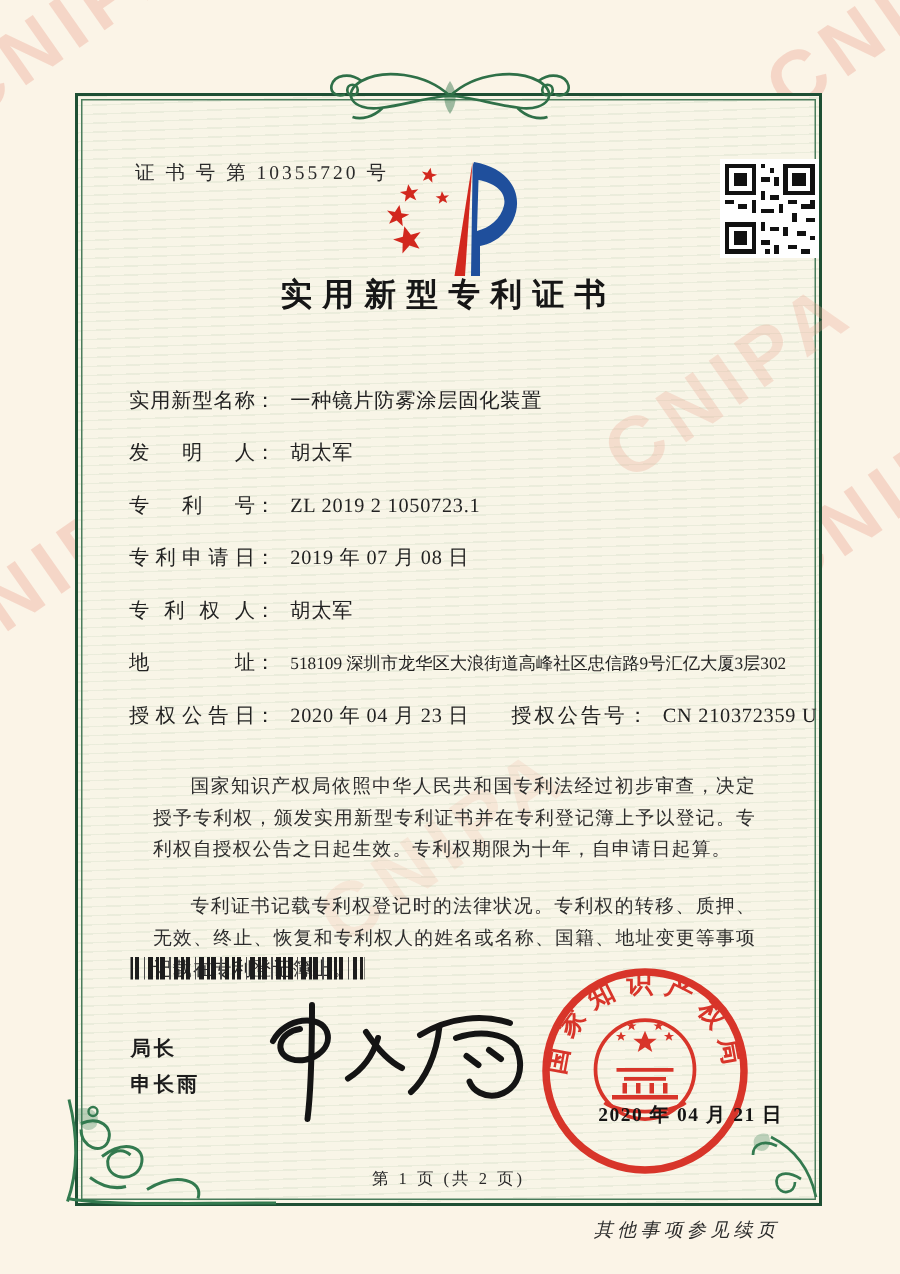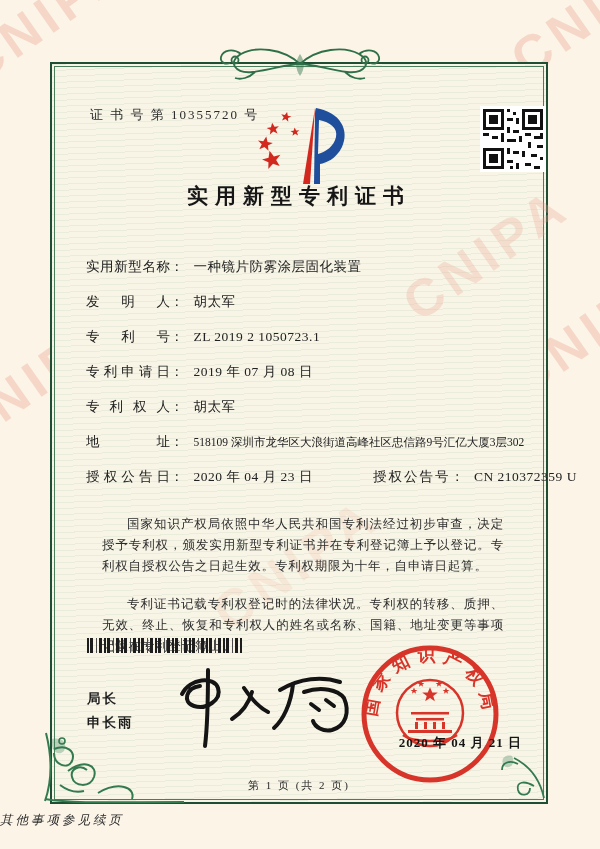--- a/index.html
+++ b/index.html
@@ -22,41 +22,41 @@
 
   .certno{left:38px;top:42px;font-size:13px;letter-spacing:2px;color:#2a2a2a;}
   .title{left:0;top:118px;width:100%;text-align:center;font-size:21px;font-weight:bold;
          letter-spacing:7px;color:#161616;}
 
   .frow{left:34px;width:440px;white-space:nowrap;font-size:13.5px;color:#222;}
   .flabel{display:inline-block;width:84px;text-align:justify;text-align-last:justify;vertical-align:bottom;}
   .fcolon{display:inline-block;margin-right:10px;}
   .fvalue{letter-spacing:0.5px;}
   .fvalue.small{font-size:11.5px;letter-spacing:0;}
-  .flabel2{letter-spacing:2px;margin-left:60px;}
+  .flabel2{letter-spacing:2px;margin-left:28px;}
 
   .legal{left:33px;top:433px;width:436px;}
   .legal p{margin:17px;font-size:12.5px;line-height:21px;letter-spacing:0.8px;
            text-indent:2em;color:#2d2d2d;text-align:justify;}
 
   .barcode{left:35px;top:574px;width:156px;height:15px;
     background:repeating-linear-gradient(90deg,#1d1d1d 0 2px,transparent 2px 3px,#1d1d1d 3px 6px,
       transparent 6px 9px,#4a4a4a 9px 10px,transparent 10px 12px,#1d1d1d 12px 15px,transparent 15px 17px);}
 
   .signer{left:35px;font-family:"Liberation Sans","DejaVu Sans",sans-serif;
           font-size:13.5px;font-weight:bold;color:#1d1d1d;letter-spacing:2px;}
   .signature-svg{left:108px;top:600px;}
 
   .seal-svg{left:303px;top:575px;opacity:.93;}
   .seal-date{left:300px;top:670px;width:170px;text-align:right;font-size:13px;
              font-weight:bold;letter-spacing:1px;color:#151515;}
 
   .page-ind{left:0;top:714px;width:100%;text-align:center;font-size:11px;letter-spacing:2px;color:#2a2a2a;}
 
-  .cont-note{position:absolute;left:0;top:812px;width:520px;text-align:left;
+  .cont-note{position:absolute;left:0;top:812px;width:520px;text-align:right;
              font-size:12.5px;letter-spacing:3px;color:#2d2d2d;z-index:3;font-style:italic;}
 
   .crest{position:absolute;left:195px;top:44px;z-index:4;}
   .flourish-bl{position:absolute;left:40px;top:731px;z-index:4;}
   .flourish-br{position:absolute;left:496px;top:750px;z-index:4;transform:scaleX(-1);}
 </style>
 </head>
 <body>
 
 <div id="page">

